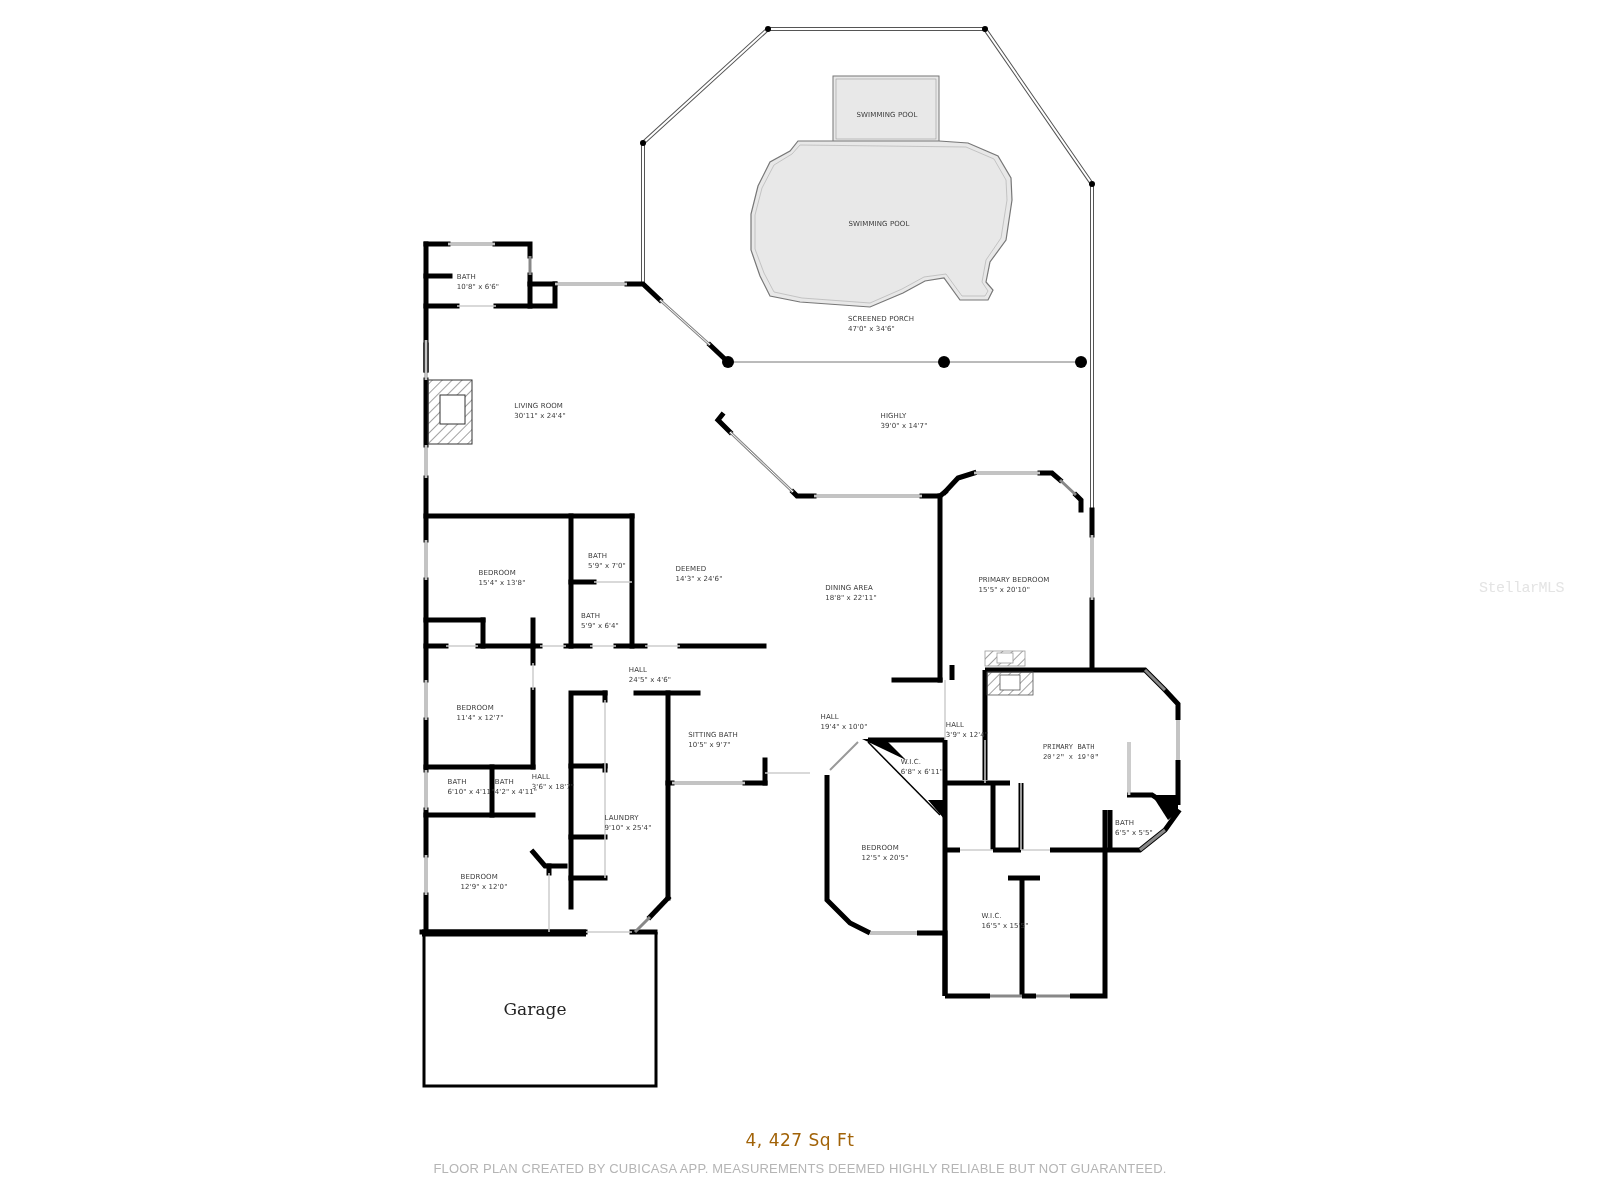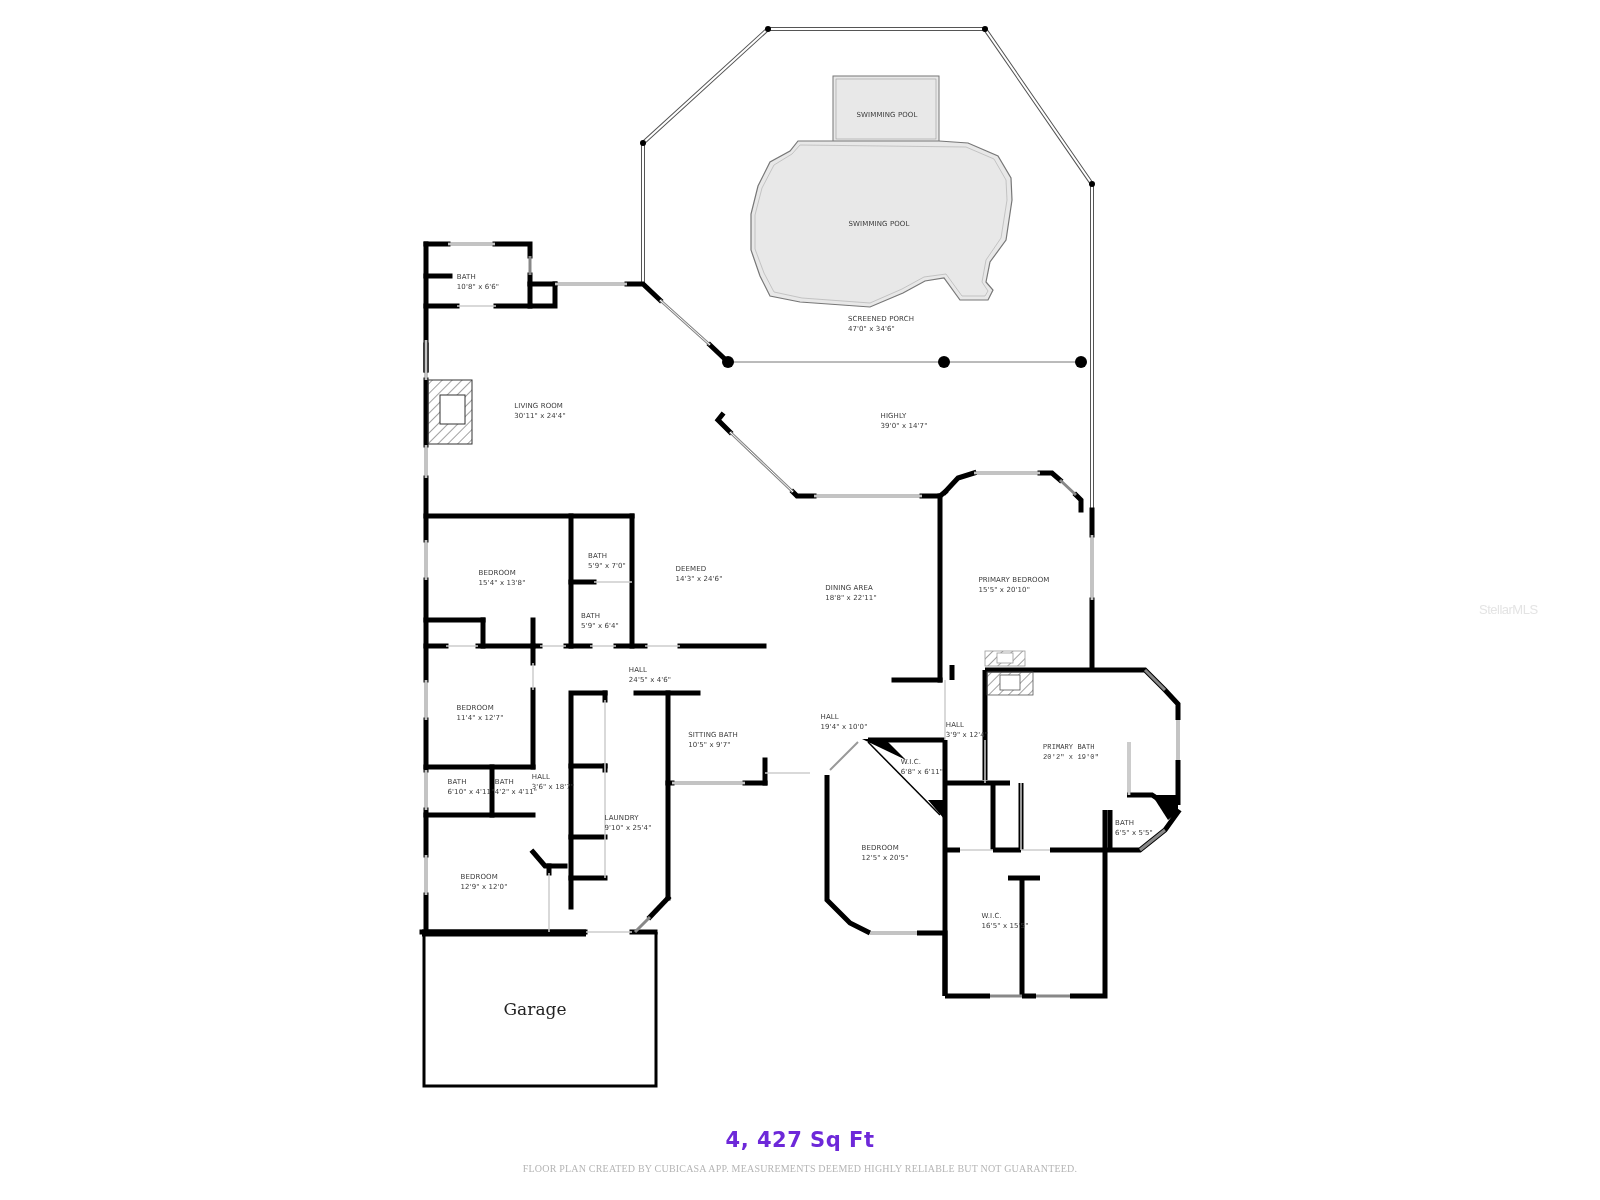--- a/index.html
+++ b/index.html
@@ -1,23 +1,23 @@
 <!DOCTYPE html>
 <html><head>
 <meta charset="utf-8">
 <style>
   html, body { margin: 0; padding: 0; background: #ffffff; }
   body { width: 1600px; height: 1200px; position: relative; overflow: hidden; font-family: "Liberation Sans", sans-serif; }
   #plan { position: absolute; left: 0; top: 0; width: 1600px; height: 1200px; }
   .lbl { position: absolute; transform: translate(-50%, -50%); text-align: left; color: #3a3a3a; font-family: "DejaVu Sans", sans-serif; font-size: 7px; line-height: 10px; white-space: nowrap; letter-spacing: 0.1px; }
   .lbl .dim { display: block; }
   .garage-lbl { position: absolute; transform: translate(-50%, -50%); font-family: "DejaVu Serif", serif; font-size: 17px; color: #222; }
-  .sqft { position: absolute; left: 800px; top: 1140px; transform: translate(-50%, -50%); font-family: "DejaVu Sans", sans-serif; font-size: 21px; color: #6d28d9; letter-spacing: 0.5px; font-weight: bold; }
-  .disclaimer { position: absolute; left: 800px; top: 1168px; transform: translate(-50%, -50%); font-family: Liberation Serif, serif; font-size: 10px; color: #b5b5b5; white-space: nowrap; letter-spacing: 0.2px; }
-  .watermark { position: absolute; left: 1479px; top: 602px; font-family: Liberation Sans, sans-serif; font-size: 13px; color: #e4e4e4; letter-spacing: -0.5px; }
+  .sqft { position: absolute; left: 800px; top: 1140px; transform: translate(-50%, -50%); font-family: "DejaVu Sans", sans-serif; font-size: 17px; color: #a16207; letter-spacing: 0.5px; }
+  .disclaimer { position: absolute; left: 800px; top: 1168px; transform: translate(-50%, -50%); font-family: Liberation Sans, sans-serif; font-size: 13px; color: #b5b5b5; white-space: nowrap; letter-spacing: 0.2px; }
+  .watermark { position: absolute; left: 1479px; top: 580px; font-family: Liberation Mono, monospace; font-size: 15px; color: #e4e4e4; letter-spacing: -0.5px; }
 </style>
 </head>
 <body>
 
 <svg id="plan" viewBox="0 0 1600 1200" xmlns="http://www.w3.org/2000/svg">
   <defs>
     <pattern id="hatch" patternUnits="userSpaceOnUse" width="7" height="7" patternTransform="rotate(45)">
       <line x1="0" y1="0" x2="0" y2="7" stroke="#444" stroke-width="1"></line>
     </pattern>
   </defs>

